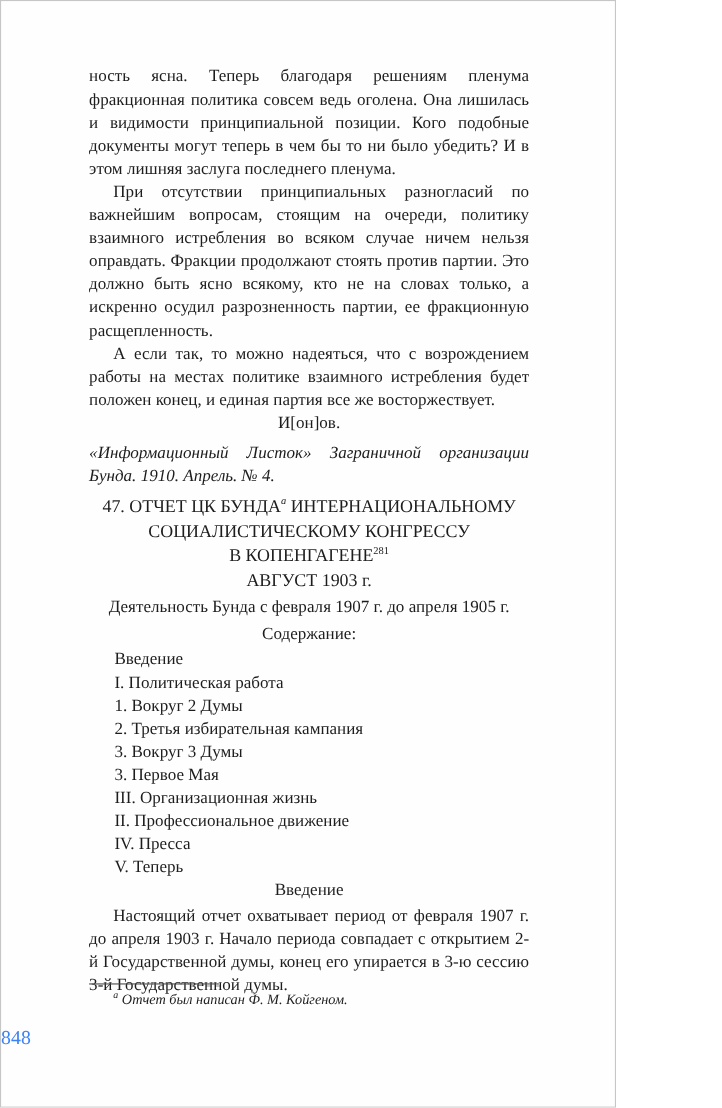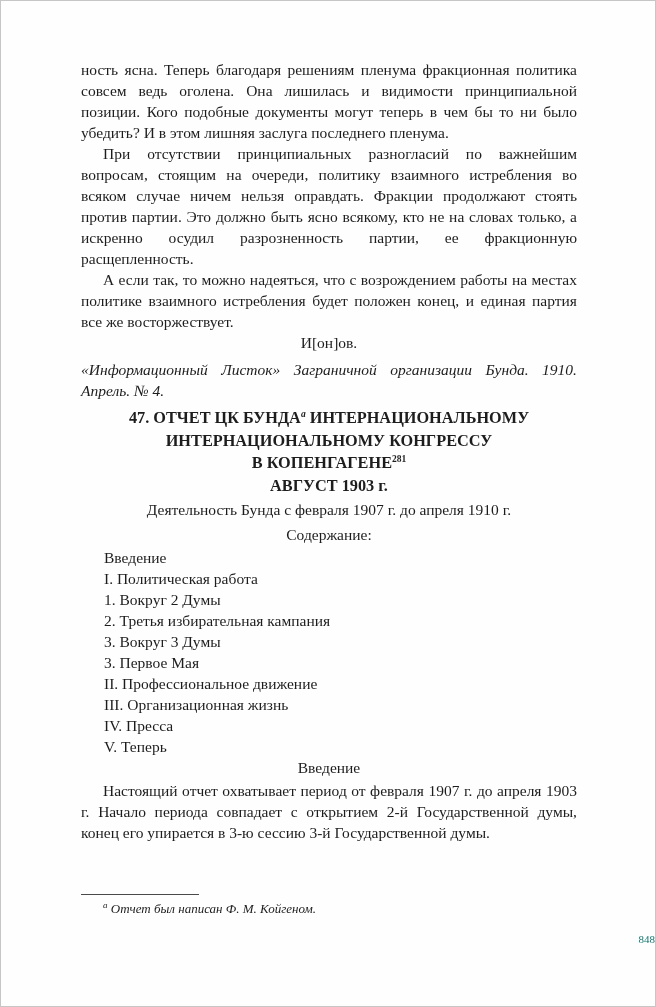--- a/index.html
+++ b/index.html
@@ -2,21 +2,21 @@
 <html><head>
 <meta charset="utf-8">
 <style>
   html, body {
     margin: 0;
     padding: 0;
     background: #ffffff;
   }
   .page {
     position: relative;
-    width: 656px;
+    width: 560px;
     height: 1007px;
     box-sizing: border-box;
     background: #fefefe;
     border: 1px solid #c6c6c6;
     padding: 58px 78px 0 80px;
     font-family: "Liberation Serif", "DejaVu Serif", serif;
     color: #1d1d1d;
     overflow: hidden;
   }
   .body-text {
@@ -27,21 +27,21 @@
   }
   .indent { text-indent: 22px; }
   .signature { text-align: center; }
   .source {
     font-style: italic;
     margin-top: 6px;
   }
   .heading {
     margin-top: 6px;
     text-align: center;
-    font-weight: bold;
+    font-weight: normal;
     font-size: 16.3px;
     line-height: 22.5px;
   }
   .heading sup {
     font-size: 9.5px;
     line-height: 0;
     vertical-align: super;
   }
   .footnote-marker-sup { font-style: italic; }
   .subtitle {
@@ -86,55 +86,55 @@
   .footnote-text sup {
     font-size: 9px;
     line-height: 0;
     vertical-align: super;
   }
   .page-number {
     position: absolute;
     left: 0;
     right: 0;
     top: 932px;
-    text-align: right;
-    font-size: 11px;
-    color: #0f766e;
+    text-align: left;
+    font-size: 18px;
+    color: #3b82f6;
   }
 </style>
 </head>
 <body>
 
 <div class="page">
 
   <p class="body-text">ность ясна. Теперь благодаря решениям пленума фракционная политика совсем ведь оголена. Она лишилась и видимости принципиальной позиции. Кого подобные документы могут теперь в чем бы то ни было убедить? И в этом лишняя заслуга последнего пленума.</p>
   <p class="body-text indent">При отсутствии принципиальных разногласий по важнейшим вопросам, стоящим на очереди, политику взаимного истребления во всяком случае ничем нельзя оправдать. Фракции продолжают стоять против партии. Это должно быть ясно всякому, кто не на словах только, а искренно осудил разрозненность партии, ее фракционную расщепленность.</p>
   <p class="body-text indent">А если так, то можно надеяться, что с возрождением работы на местах политике взаимного истребления будет положен конец, и единая партия все же восторжествует.</p>
   <p class="body-text signature">И[он]ов.</p>
   <p class="body-text source">«Информационный Листок» Заграничной организации Бунда. 1910. Апрель. № 4.</p>
 
   <div class="heading">
     <div><span>47. ОТЧЕТ ЦК БУНДА</span><sup class="footnote-marker-sup">а</sup><span> ИНТЕРНАЦИОНАЛЬНОМУ</span></div>
-    <div>ИНТЕРНАЦИОНАЛЬНОМУ КОНГРЕССУ</div>
+    <div>СОЦИАЛИСТИЧЕСКОМУ КОНГРЕССУ</div>
     <div><span>В КОПЕНГАГЕНЕ</span><sup>281</sup></div>
     <div>АВГУСТ 1903 г.</div>
   </div>
 
-  <p class="body-text subtitle">Деятельность Бунда с февраля 1907 г. до апреля 1910 г.</p>
+  <p class="body-text subtitle">Деятельность Бунда с февраля 1907 г. до апреля 1905 г.</p>
   <p class="body-text toc-title">Содержание:</p>
 
   <div class="toc">
     <div>Введение</div>
     <div>I. Политическая работа</div>
     <div>1. Вокруг 2 Думы</div>
     <div>2. Третья избирательная кампания</div>
     <div>3. Вокруг 3 Думы</div>
     <div>3. Первое Мая</div>
+    <div>III. Организационная жизнь</div>
     <div>II. Профессиональное движение</div>
-    <div>III. Организационная жизнь</div>
     <div>IV. Пресса</div>
     <div>V. Теперь</div>
   </div>
 
   <p class="body-text section-title">Введение</p>
   <p class="body-text indent intro">Настоящий отчет охватывает период от февраля 1907 г. до апреля 1903 г. Начало периода совпадает с открытием 2-й Государственной думы, конец его упирается в 3-ю сессию 3-й Государственной думы.</p>
 
   <div class="footnote-area">
     <div class="footnote-rule"></div>
     <p class="footnote-text"><sup>а</sup> <span>Отчет был написан Ф. М. Койгеном.</span></p>

